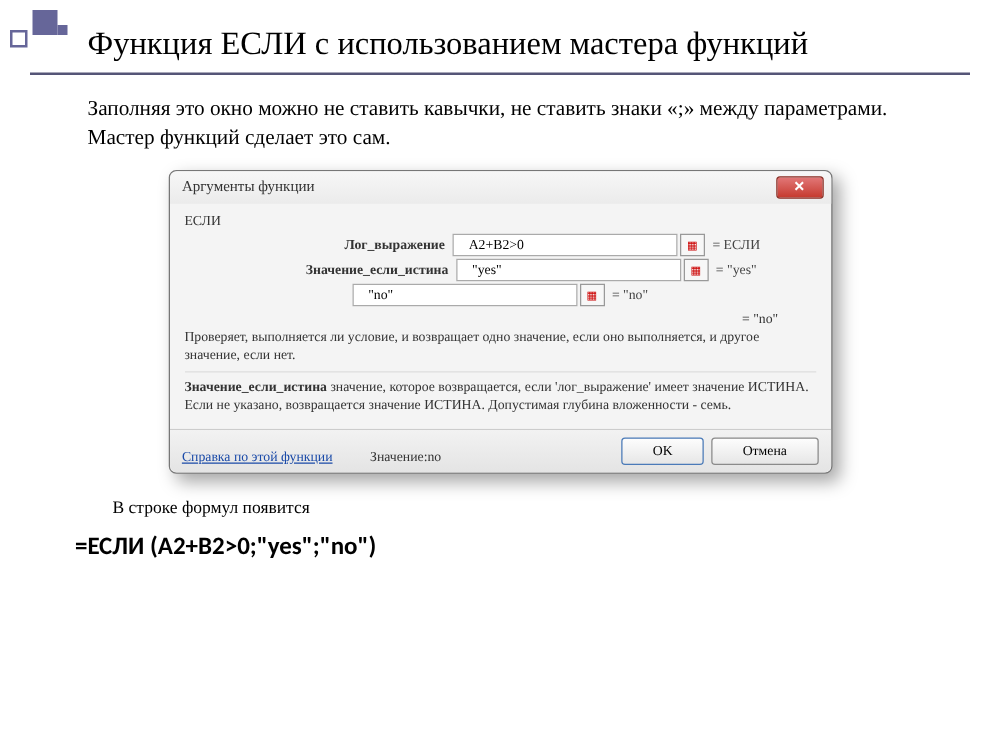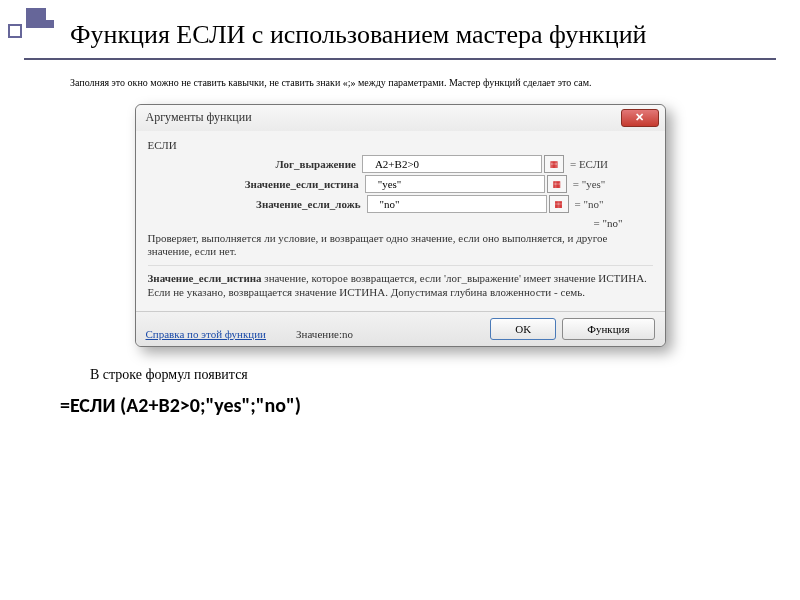--- a/index.html
+++ b/index.html
@@ -26,21 +26,21 @@
 
   .title {
     font-size: 26px;
     color: #000;
     margin: 20px 24px 8px 70px;
     font-weight: normal;
   }
   .hr { border: none; border-top: 2px solid #555577; margin: 0 24px 16px 24px; }
 
   .descr {
-    font-size: 10px;
+    font-size: 17px;
     color: #000;
     margin: 0 40px 14px 70px;
     line-height: 1.35;
   }
 
   
   .dialog {
     width: 531px;
     margin: 0 auto;
     border: 1px solid #777;
@@ -143,21 +143,20 @@
     </div>
 
     <div class="arg-row">
       <div class="arg-label">Значение_если_истина</div>
       <input class="arg-input" value="&quot;yes&quot;" style="">
       <div class="ref-btn">▦</div>
       <div class="arg-eval">= "yes"</div>
     </div>
 
     <div class="arg-row">
-      <div class="arg-label">Значение_если_ложь</div>
       <input class="arg-input" value="&quot;no&quot;" style="">
       <div class="ref-btn">▦</div>
       <div class="arg-eval">= "no"</div>
     </div>
 
     <div class="result-row">= "no"</div>
 
     <div class="dlg-desc">Проверяет, выполняется ли условие, и возвращает одно значение, если оно выполняется, и другое значение, если нет.</div>
 
     <div class="dlg-sep"></div>
@@ -167,18 +166,18 @@
     </div>
   </div>
 
   <div class="dlg-footer">
     <a class="help-link">Справка по этой функции</a>
     <span class="footer-value">
       <span>Значение:</span><span>no</span>
     </span>
     <div class="spacer"></div>
     <button class="btn ok">OK</button>
-    <button class="btn">Функция</button>
+    <button class="btn">Отмена</button>
   </div>
 </div>
 
 <p class="after-text">В строке формул появится</p>
 <p class="formula">=ЕСЛИ (A2+B2&gt;0;"yes";"no")</p>
 
 </body></html>

